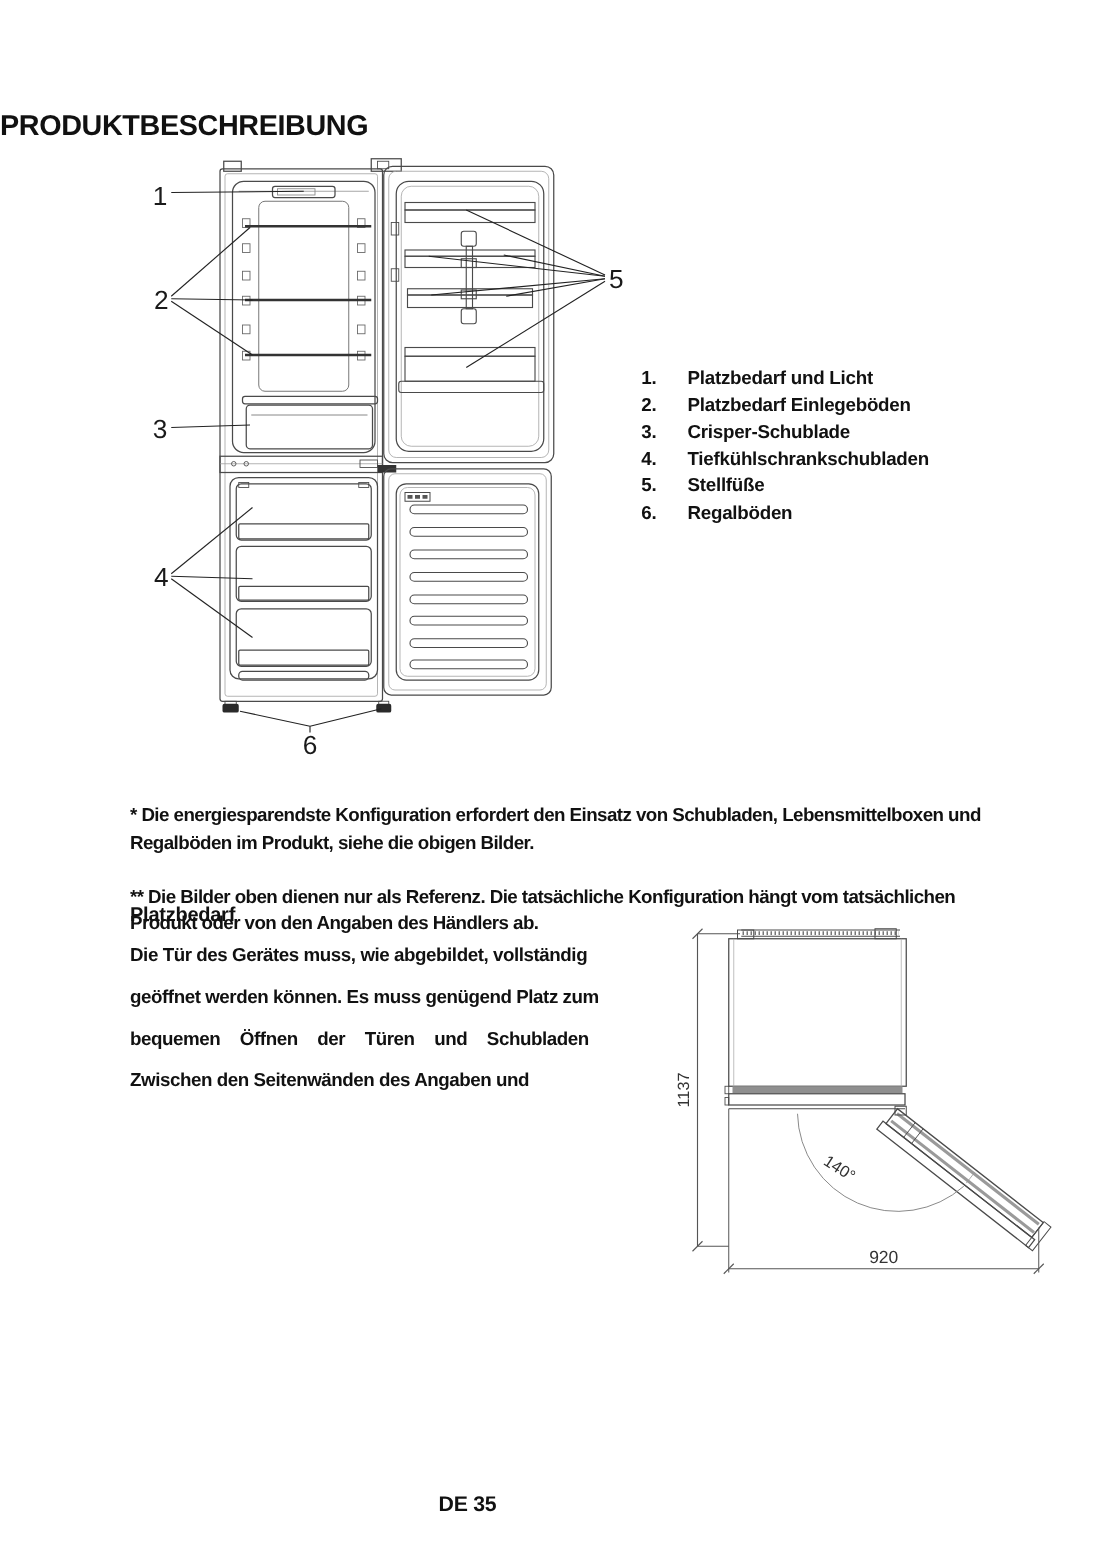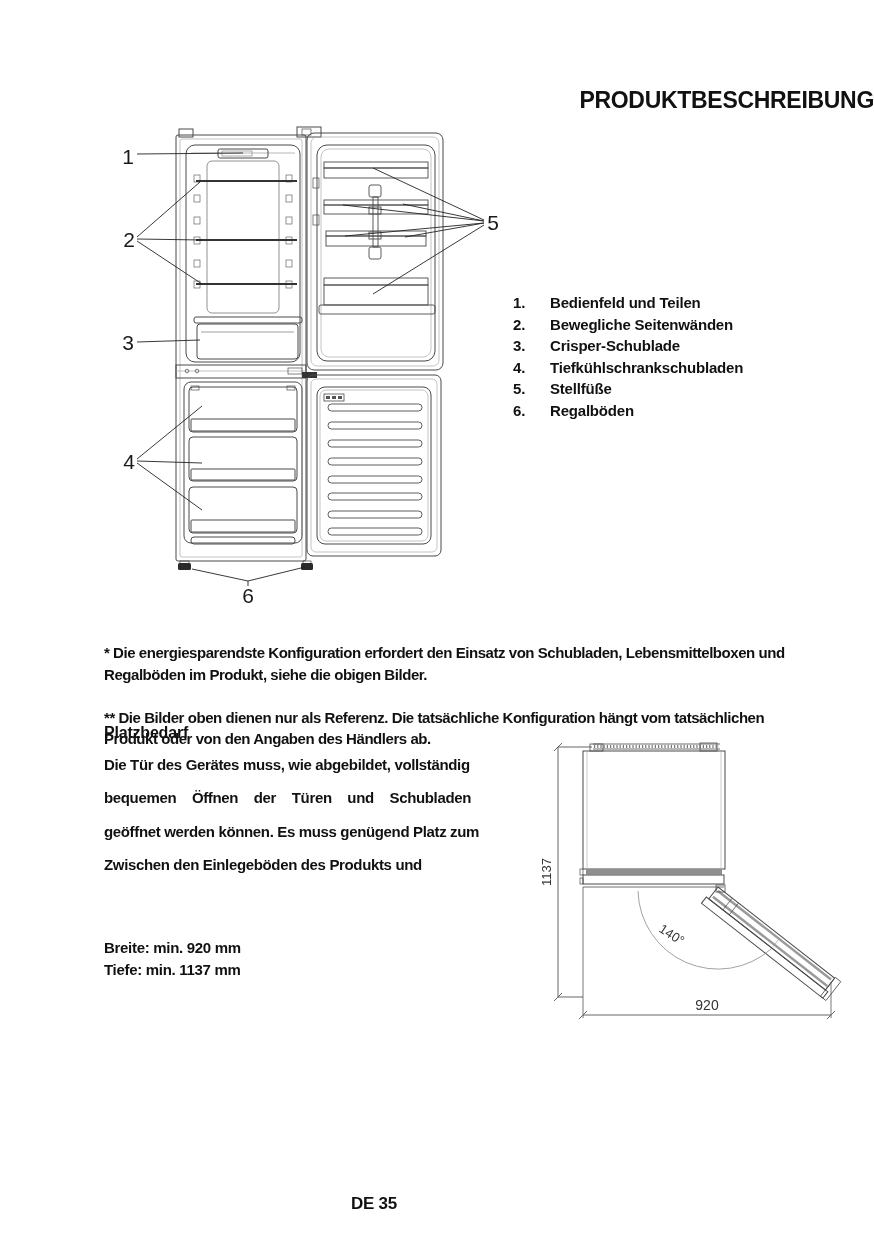--- a/index.html
+++ b/index.html
@@ -1,18 +1,18 @@
 <!DOCTYPE html>
 <html><head>
 <meta charset="utf-8">
 <style>
   html,body{margin:0;padding:0;background:#fff;}
   .page{position:relative;width:874px;height:1241px;background:#ffffff;overflow:hidden;
         font-family:"Liberation Sans",sans-serif;color:#111;}
-  .title{position:absolute;top:87px;left:0;width:874px;text-align:right;
+  .title{position:absolute;top:87px;left:0;width:874px;text-align:left;
          font-size:23px;font-weight:bold;letter-spacing:-0.3px;}
   .fig-fridge{position:absolute;left:110px;top:120px;width:420px;height:485px;}
   .fig-space{position:absolute;left:530px;top:735px;width:330px;height:295px;}
   svg{font-family:"Liberation Sans",sans-serif;}
   .parts-list{position:absolute;left:513px;top:292px;font-size:15px;font-weight:bold;
               letter-spacing:-0.2px;}
   .parts-row{display:flex;height:21.6px;line-height:21.6px;}
   .parts-num{width:37px;}
   .footnotes{position:absolute;left:104px;top:621px;width:778px;font-size:15px;font-weight:bold;
              letter-spacing:-0.45px;line-height:21.4px;white-space:pre-line;}
@@ -189,25 +189,25 @@
       <text x="18" y="230">3</text>
       <text x="19" y="349">4</text>
       <text x="383" y="110">5</text>
       <text x="138" y="483">6</text>
     </g>
   </svg>
 
   <div class="parts-list">
     <div class="parts-row">
       <span class="parts-num">1.</span>
-      <span>Bedienfeld und Teilen</span>
+      <span>Platzbedarf und Licht</span>
     </div>
     <div class="parts-row">
       <span class="parts-num">2.</span>
-      <span>Bewegliche Seitenwänden</span>
+      <span>Platzbedarf Einlegeböden</span>
     </div>
     <div class="parts-row">
       <span class="parts-num">3.</span>
       <span>Crisper-Schublade</span>
     </div>
     <div class="parts-row">
       <span class="parts-num">4.</span>
       <span>Tiefkühlschrankschubladen</span>
     </div>
     <div class="parts-row">
@@ -223,29 +223,25 @@
   <div class="footnotes">
     <p>* Die energiesparendste Konfiguration erfordert den Einsatz von Schubladen, Lebensmittelboxen und
 Regalböden im Produkt, siehe die obigen Bilder.</p>
     <p>** Die Bilder oben dienen nur als Referenz. Die tatsächliche Konfiguration hängt vom tatsächlichen
 Produkt oder von den Angaben des Händlers ab.</p>
   </div>
 
   <div class="platz">
     <div class="platz-h">Platzbedarf</div>
     <div class="platz-line">Die Tür des Gerätes muss, wie abgebildet, vollständig</div>
+    <div class="platz-line">geöffnet werden können. Es muss genügend Platz zum</div>
     <div class="platz-line jline">bequemen Öffnen der Türen und Schubladen</div>
-    <div class="platz-line">geöffnet werden können. Es muss genügend Platz zum</div>
-    <div class="platz-line">Zwischen den Einlegeböden des Produkts und</div>
+    <div class="platz-line">Zwischen den Seitenwänden des Angaben und</div>
   </div>
 
-  <div class="dims">
-    <div>Breite: min. 920 mm</div>
-    <div>Tiefe: min. 1137 mm</div>
-  </div>
 
   <svg class="fig-space" viewBox="0 0 330 295">
     <g stroke="#4a4a4a" fill="none" stroke-width="1">
 
       <g stroke="#555" stroke-width="0.9">
         <line x1="28" y1="12" x2="28" y2="262"></line>
         <line x1="24" y1="16" x2="32" y2="8"></line>
         <line x1="24" y1="266" x2="32" y2="258"></line>
         <line x1="28" y1="12" x2="62" y2="12"></line>
         <line x1="28" y1="262" x2="53" y2="262"></line>

